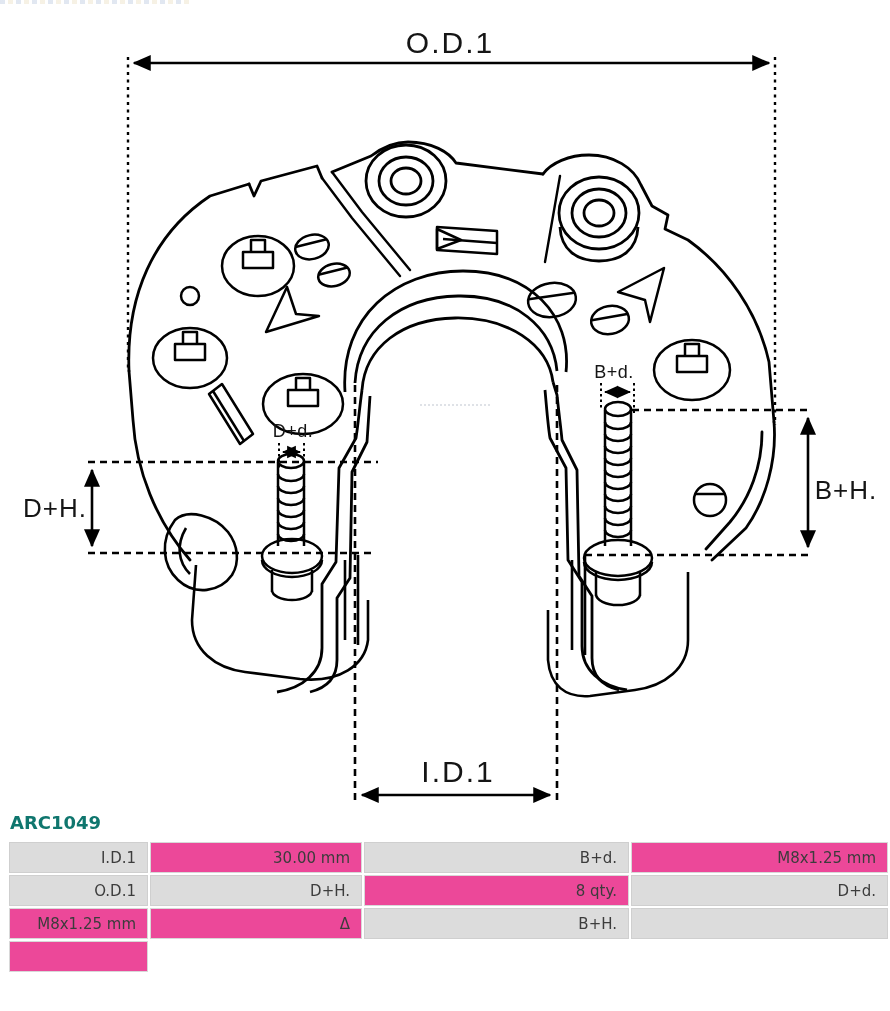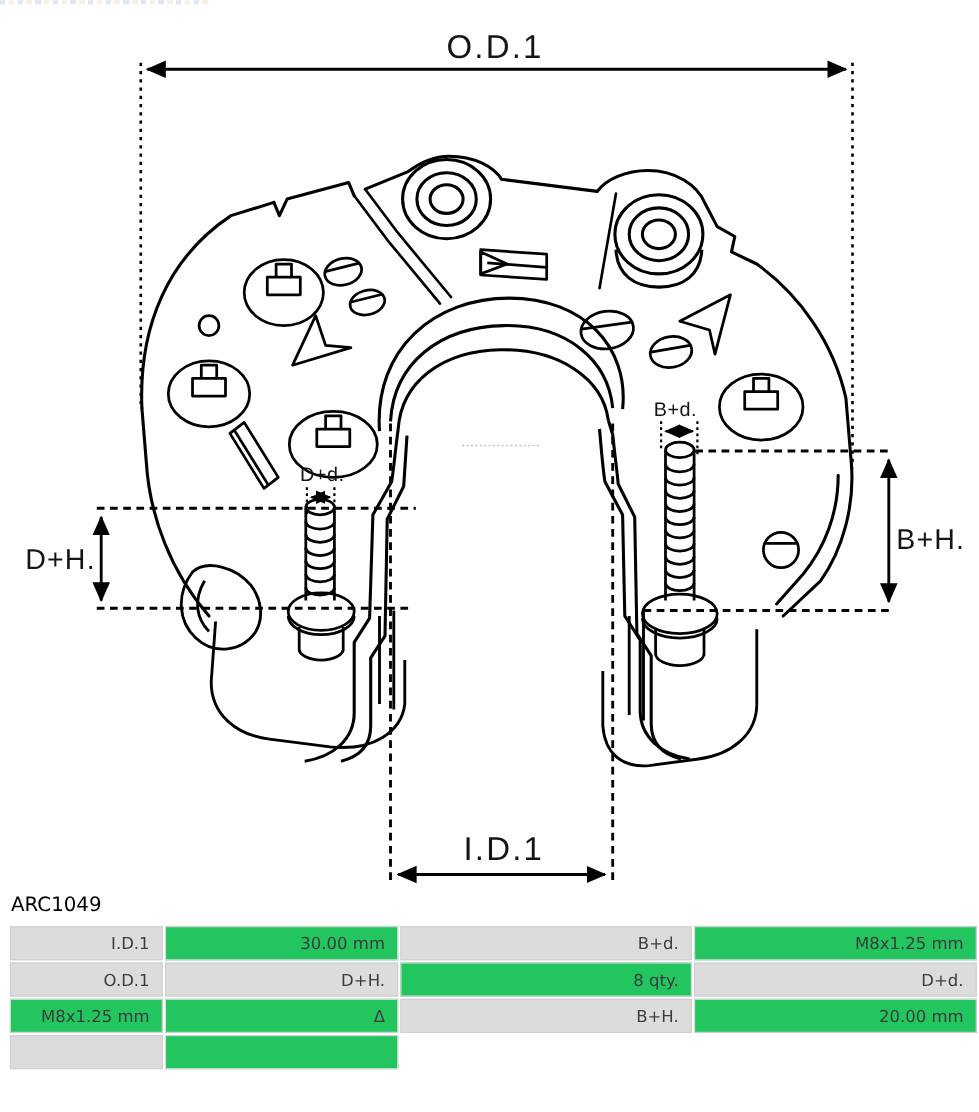--- a/index.html
+++ b/index.html
@@ -11,34 +11,34 @@
     position:absolute;left:0;top:0;width:192px;height:4px;
     background:repeating-linear-gradient(90deg,#c9d4e6 0 5px,#ffffff 5px 8px,#efe6cf 8px 13px,#ffffff 13px 16px);
     opacity:.55;
   }
   svg text{font-family:"Liberation Sans",sans-serif;fill:#151515;}
   .dim-big{font-size:30px;letter-spacing:2px;}
   .dim-med{font-size:26px;letter-spacing:1px;}
   .dim-small{font-size:18px;letter-spacing:0.5px;}
   .part-code{
     position:absolute;left:10px;top:812px;font-size:18px;line-height:22px;
-    color:#000000;font-weight:400;
+    color:#0f766e;font-weight:700;
   }
   .spec-table{
     position:absolute;left:9px;top:842px;width:879px;
     display:grid;grid-template-columns:139px 212px 265px 257px;
     grid-auto-rows:31px;gap:2px;
     font-size:15px;color:#3c3c3c;
   }
   .spec-table .cell{
     box-sizing:border-box;display:flex;align-items:center;justify-content:flex-end;
     padding:0 11px 0 6px;white-space:nowrap;overflow:hidden;
   }
   .cell.lbl{background:#dcdcdc;border:1px solid #cfcfcf;}
-  .cell.val{background:#22c55e;border:1px solid #d8d8d8;}
+  .cell.val{background:#ec4899;border:1px solid #d8d8d8;}
 </style>
 </head>
 <body>
 
 <div class="edge-artifact"></div>
 
 <svg width="890" height="810" viewBox="0 0 890 810" style="position:absolute;left:0;top:0;">
   <defs>
     <marker id="ah" viewBox="0 0 10 10" refX="9.2" refY="5" markerWidth="7" markerHeight="7" orient="auto-start-reverse" markerUnits="strokeWidth">
       <path d="M0,0.6 L10,5 L0,9.4 z" fill="#000"></path>
@@ -210,16 +210,15 @@
   <div class="cell lbl">O.D.1</div>
   <div class="cell lbl">D+H.</div>
 
   <div class="cell val">8 qty.</div>
   <div class="cell lbl">D+d.</div>
   <div class="cell val">M8x1.25 mm</div>
 
   <div class="cell val">Δ</div>
 
   <div class="cell lbl">B+H.</div>
-  <div class="cell val">20.00 mm</div>
   <div class="cell lbl"></div>
   <div class="cell val"></div>
 </div>
 
 </body></html>

